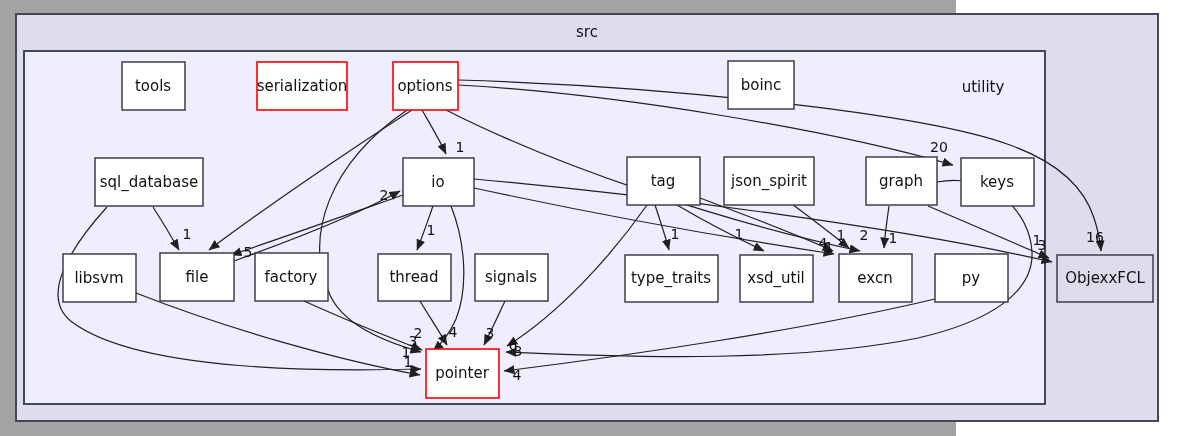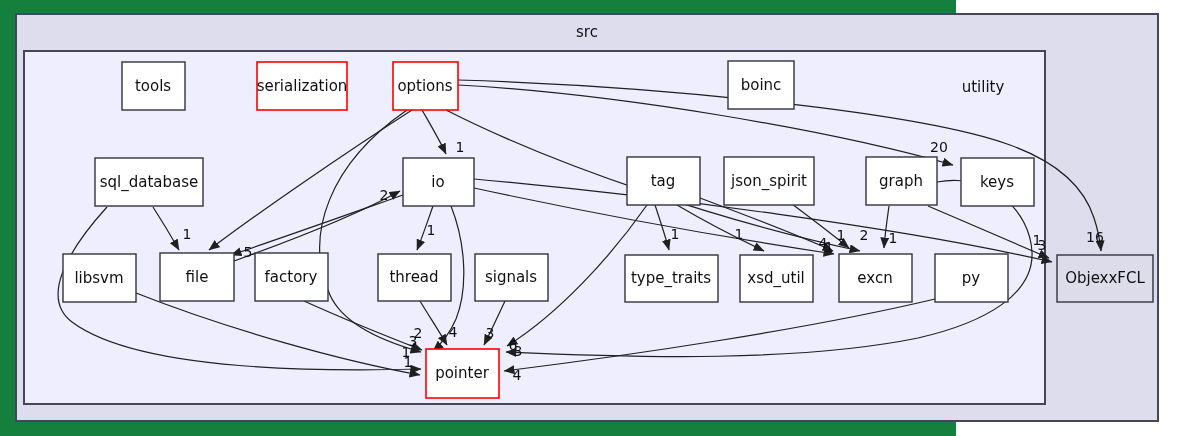--- a/index.html
+++ b/index.html
@@ -1,17 +1,17 @@
 <!DOCTYPE html>
 <html><head>
 <meta charset="utf-8">
 <style>
   html,body { margin:0; padding:0; background:#ffffff; }
   .stage {
-    position:relative; width:956px; height:436px; background:#15803d;
+    position:relative; width:956px; height:436px; background:#a3a3a3;
     font-family:"DejaVu Sans","Liberation Sans",sans-serif;
   }
   svg { display:block; }
   .cluster-outer { fill:#ddddee; stroke:#46465a; stroke-width:2; }
   .cluster-inner { fill:#eeeeff; stroke:#46465a; stroke-width:2; }
   .cluster-label { font-size:15px; fill:#111118; }
   .node rect { fill:#ffffff; stroke:#33333d; stroke-width:1.4; }
   .node.red rect { stroke:#ff0000; stroke-width:1.6; }
   .node.external rect { fill:#dcdcea; stroke:#33333d; }
   .node text { font-size:15px; fill:#101014; text-anchor:middle; }

